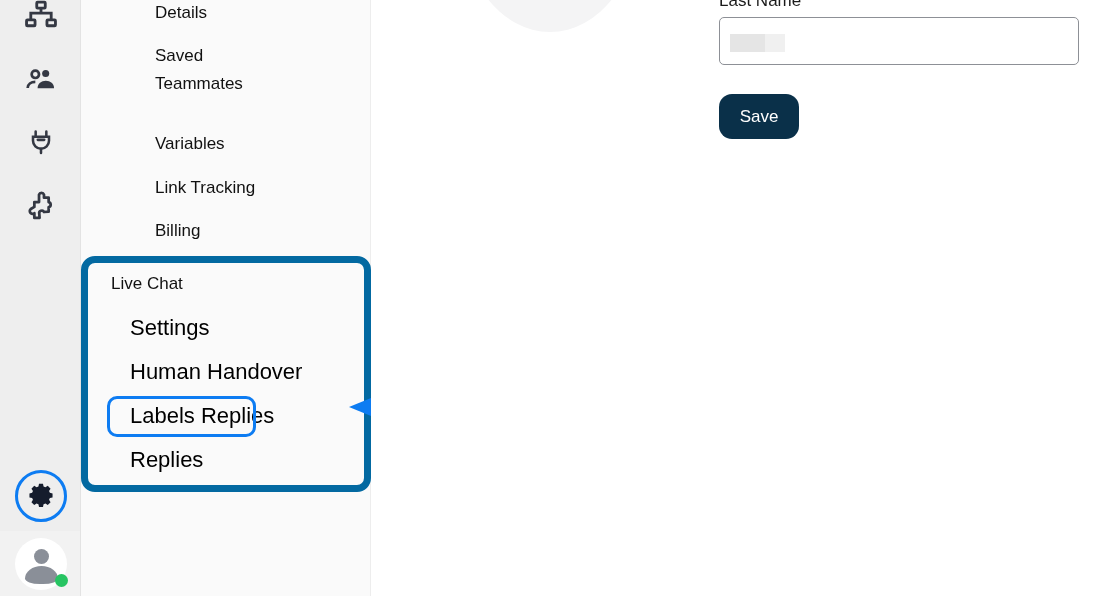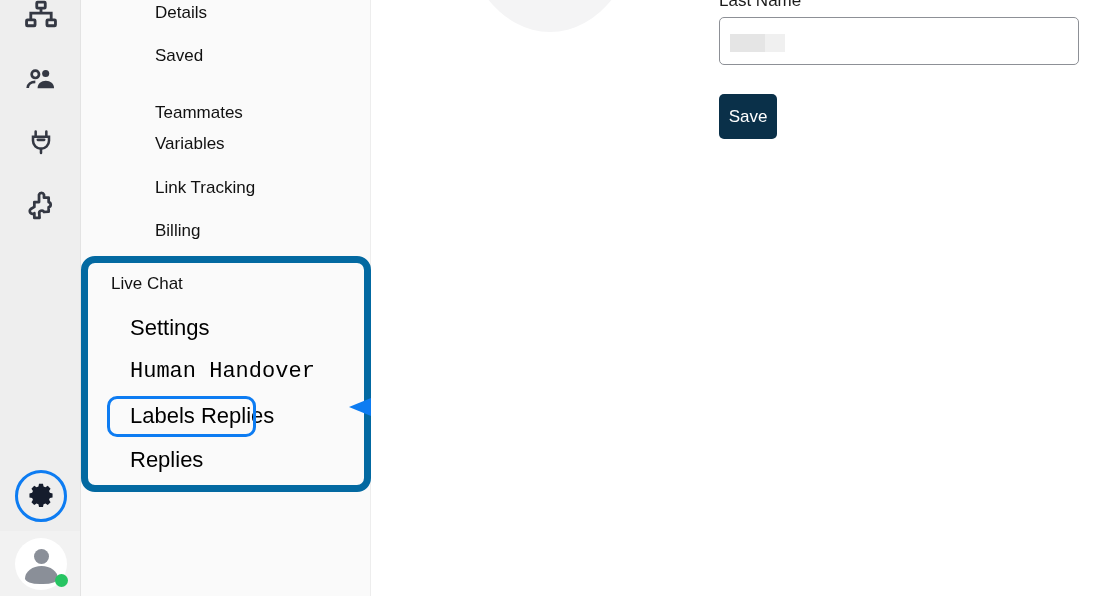--- a/index.html
+++ b/index.html
@@ -110,21 +110,21 @@
     position: absolute;
     left: 42px;
     font-size: 17px;
     color: #111111;
     white-space: nowrap;
     line-height: 20px;
     margin-left: 32px;
   }
   .menu-item.m0 { top: 3px; }
   .menu-item.m1 { top: 46px; }
-  .menu-item.m2 { top: 103px; text-align: right; }
+  .menu-item.m2 { top: 74px; text-align: right; }
   .menu-item.m3 { top: 134px; }
   .menu-item.m4 { top: 178px; }
   .menu-item.m5 { top: 221px; }
 
   
   .group-box {
     position: absolute;
     left: 0px; top: 256px;
     width: 290px;
     height: 236px;
@@ -142,21 +142,21 @@
   }
   .sub-item {
     position: absolute;
     left: 42px;
     font-size: 22px;
     color: #000000;
     line-height: 20px;
     white-space: nowrap;
   }
   .sub-item.s0 { top: 55px; }
-  .sub-item.s1 { top: 99px; font-family: Liberation Mono, monospace; }
+  .sub-item.s1 { top: 99px; }
   .sub-item.s2 { top: 143px; }
   .sub-item.s3 { top: 187px; }
 
   
   .callout {
     position: absolute;
     left: 19px; top: 133px;
     width: 149px;
     height: 41px;
     border: 3px solid #0d7cf2;
@@ -227,24 +227,24 @@
   .redact-b {
     position: absolute;
     left: 45px; top: 16px;
     width: 20px; height: 18px;
     background: #f0f0f0;
   }
 
   .save-button {
     position: absolute;
     left: 348px; top: 94px;
-    width: 58px; height: 45px;
+    width: 80px; height: 45px;
     background: #0a3049;
     border: none;
-    border-radius: 5px;
+    border-radius: 13px;
     color: #ffffff;
     font-family: "Liberation Sans", sans-serif;
     font-size: 17px;
     cursor: pointer;
   }
 </style>
 </head>
 <body>
 
 <div class="app">

